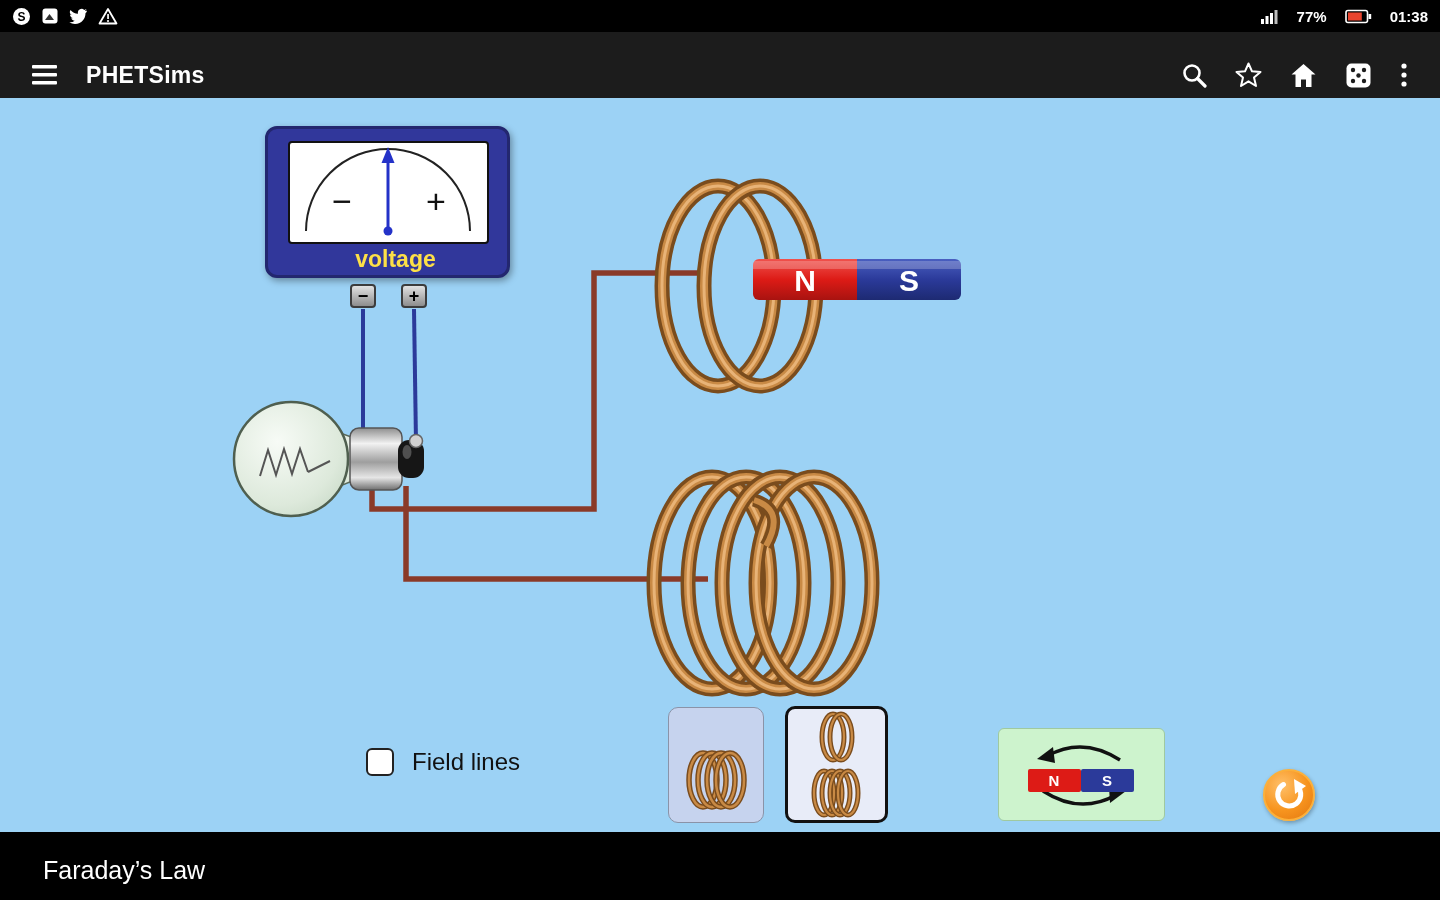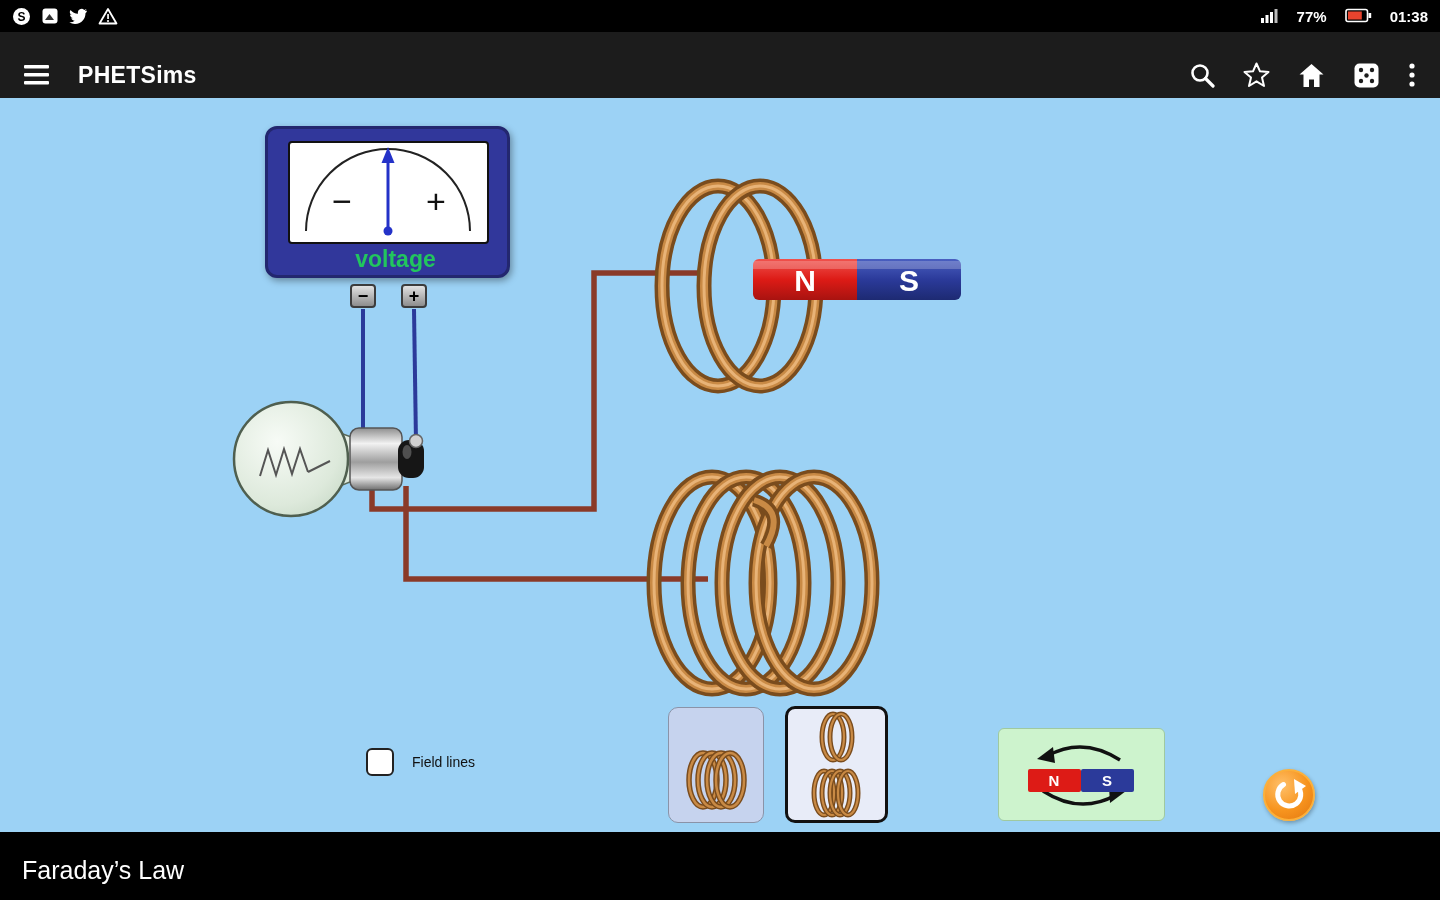--- a/index.html
+++ b/index.html
@@ -3,68 +3,68 @@
 <meta charset="utf-8">
 <style>
   *{margin:0;padding:0;box-sizing:border-box}
   html,body{width:1440px;height:900px;background:#000;font-family:"Liberation Sans",sans-serif}
   .screen{position:relative;width:1440px;height:900px;overflow:hidden;background:#000}
 
   
   .status-bar{position:absolute;top:0;left:0;right:0;height:32px;background:#000;
     display:flex;align-items:center;justify-content:space-between;padding:0 12px;color:#fff}
   .sb-left{display:flex;gap:10px;align-items:center}
-  .sb-right{display:flex;gap:18px;align-items:flex-start;font-size:15px;font-weight:bold}
+  .sb-right{display:flex;gap:18px;align-items:center;font-size:15px;font-weight:bold}
 
   
   .app-bar{position:absolute;top:32px;left:0;right:0;height:86px;background:#1c1c1c;
-    display:flex;align-items:center;color:#fff;padding:0 24px}
+    display:flex;align-items:center;color:#fff;padding:0 32px}
   .app-title{font-size:23px;font-weight:bold;margin-left:28px;letter-spacing:.3px}
   .ab-icons{margin-left:auto;display:flex;gap:28px;align-items:center}
   .ab-icons svg{display:block}
 
   
   .sim{position:absolute;top:98px;left:0;right:0;bottom:68px;background:#9cd2f5}
   .circuit{position:absolute;left:0;top:0}
 
   
   .voltmeter{position:absolute;left:265px;top:28px;width:245px;height:152px;background:#31379b;
     border:3px solid #23276f;border-radius:12px;box-shadow:2px 3px 7px rgba(0,0,0,.35);z-index:3}
   .vm-face{position:absolute;left:20px;top:12px;width:201px;height:103px;background:#fff;
     border:2px solid #111;border-radius:4px}
   .vm-face svg{position:absolute;left:0;top:0}
-  .vm-label{position:absolute;left:16px;right:0;top:117px;text-align:center;color:#22c55e;
+  .vm-label{position:absolute;left:16px;right:0;top:117px;text-align:center;color:#fde047;
     font-size:23px;font-weight:bold}
   .terminal{position:absolute;width:26px;height:24px;background:linear-gradient(#e2e2e2,#8d8d8d);
     border:2px solid #3c3c3c;border-radius:4px;color:#000;font-weight:bold;font-size:18px;
     display:flex;align-items:center;justify-content:center;z-index:3;line-height:1}
 
   
   .field-lines{position:absolute;left:366px;top:650px;display:flex;align-items:center;gap:18px;z-index:3}
   .checkbox{width:28px;height:28px;background:#fff;border:2.5px solid #222;border-radius:6px}
-  .fl-label{font-size:14px;color:#111}
+  .fl-label{font-size:24px;color:#111}
   .coil-btn{position:absolute;border-radius:10px;z-index:3}
   .coil-btn.one{left:668px;top:609px;width:96px;height:116px;background:#c6d3ee;border:1.5px solid #8a93a8}
   .coil-btn.two{left:785px;top:608px;width:103px;height:117px;background:#e8ecf8;border:3px solid #111}
   .flip-btn{position:absolute;left:998px;top:630px;width:167px;height:93px;background:#cdf3cd;
     border:1px solid #9fc9a0;border-radius:6px;z-index:3}
   .reset-btn{position:absolute;left:1263px;top:671px;width:52px;height:52px;border-radius:50%;
     background:radial-gradient(circle at 35% 30%,#ffc069,#f7941e 55%,#e2760f);
     border:2px solid #fbb03b;display:flex;align-items:center;justify-content:center;
     box-shadow:1px 2px 4px rgba(0,0,0,.3);z-index:3}
 
   .wireBrown{fill:none;stroke:#8a3a28;stroke-width:5.5}
   .wireBlue{fill:none;stroke:#2b3a9a;stroke-width:4}
   .magText{fill:#fff;font-family:"Liberation Sans",sans-serif;font-size:30px;font-weight:bold;text-anchor:middle}
   .flipText{fill:#fff;font-family:"Liberation Sans",sans-serif;font-size:15px;font-weight:bold;text-anchor:middle}
   .gaugeSign{fill:#111;font-family:"Liberation Sans",sans-serif;font-size:34px;text-anchor:middle}
 
   
   .bottom-bar{position:absolute;left:0;right:0;bottom:0;height:59px;background:#000;color:#fff;
-    display:flex;align-items:center;padding:0 22px}
+    display:flex;align-items:center;padding:0 43px}
   .sim-title{font-size:25px}
   .bb-right{margin-left:auto;display:flex;align-items:center;gap:26px}
   .phet-logo{position:relative;color:#1bd9ee;font-size:36px;font-weight:bold;letter-spacing:1px}
   .spark{position:absolute;right:16px;top:-10px;color:#ffd400;font-size:18px}
 </style>
 </head>
 <body>
 
 <div class="screen">
 

